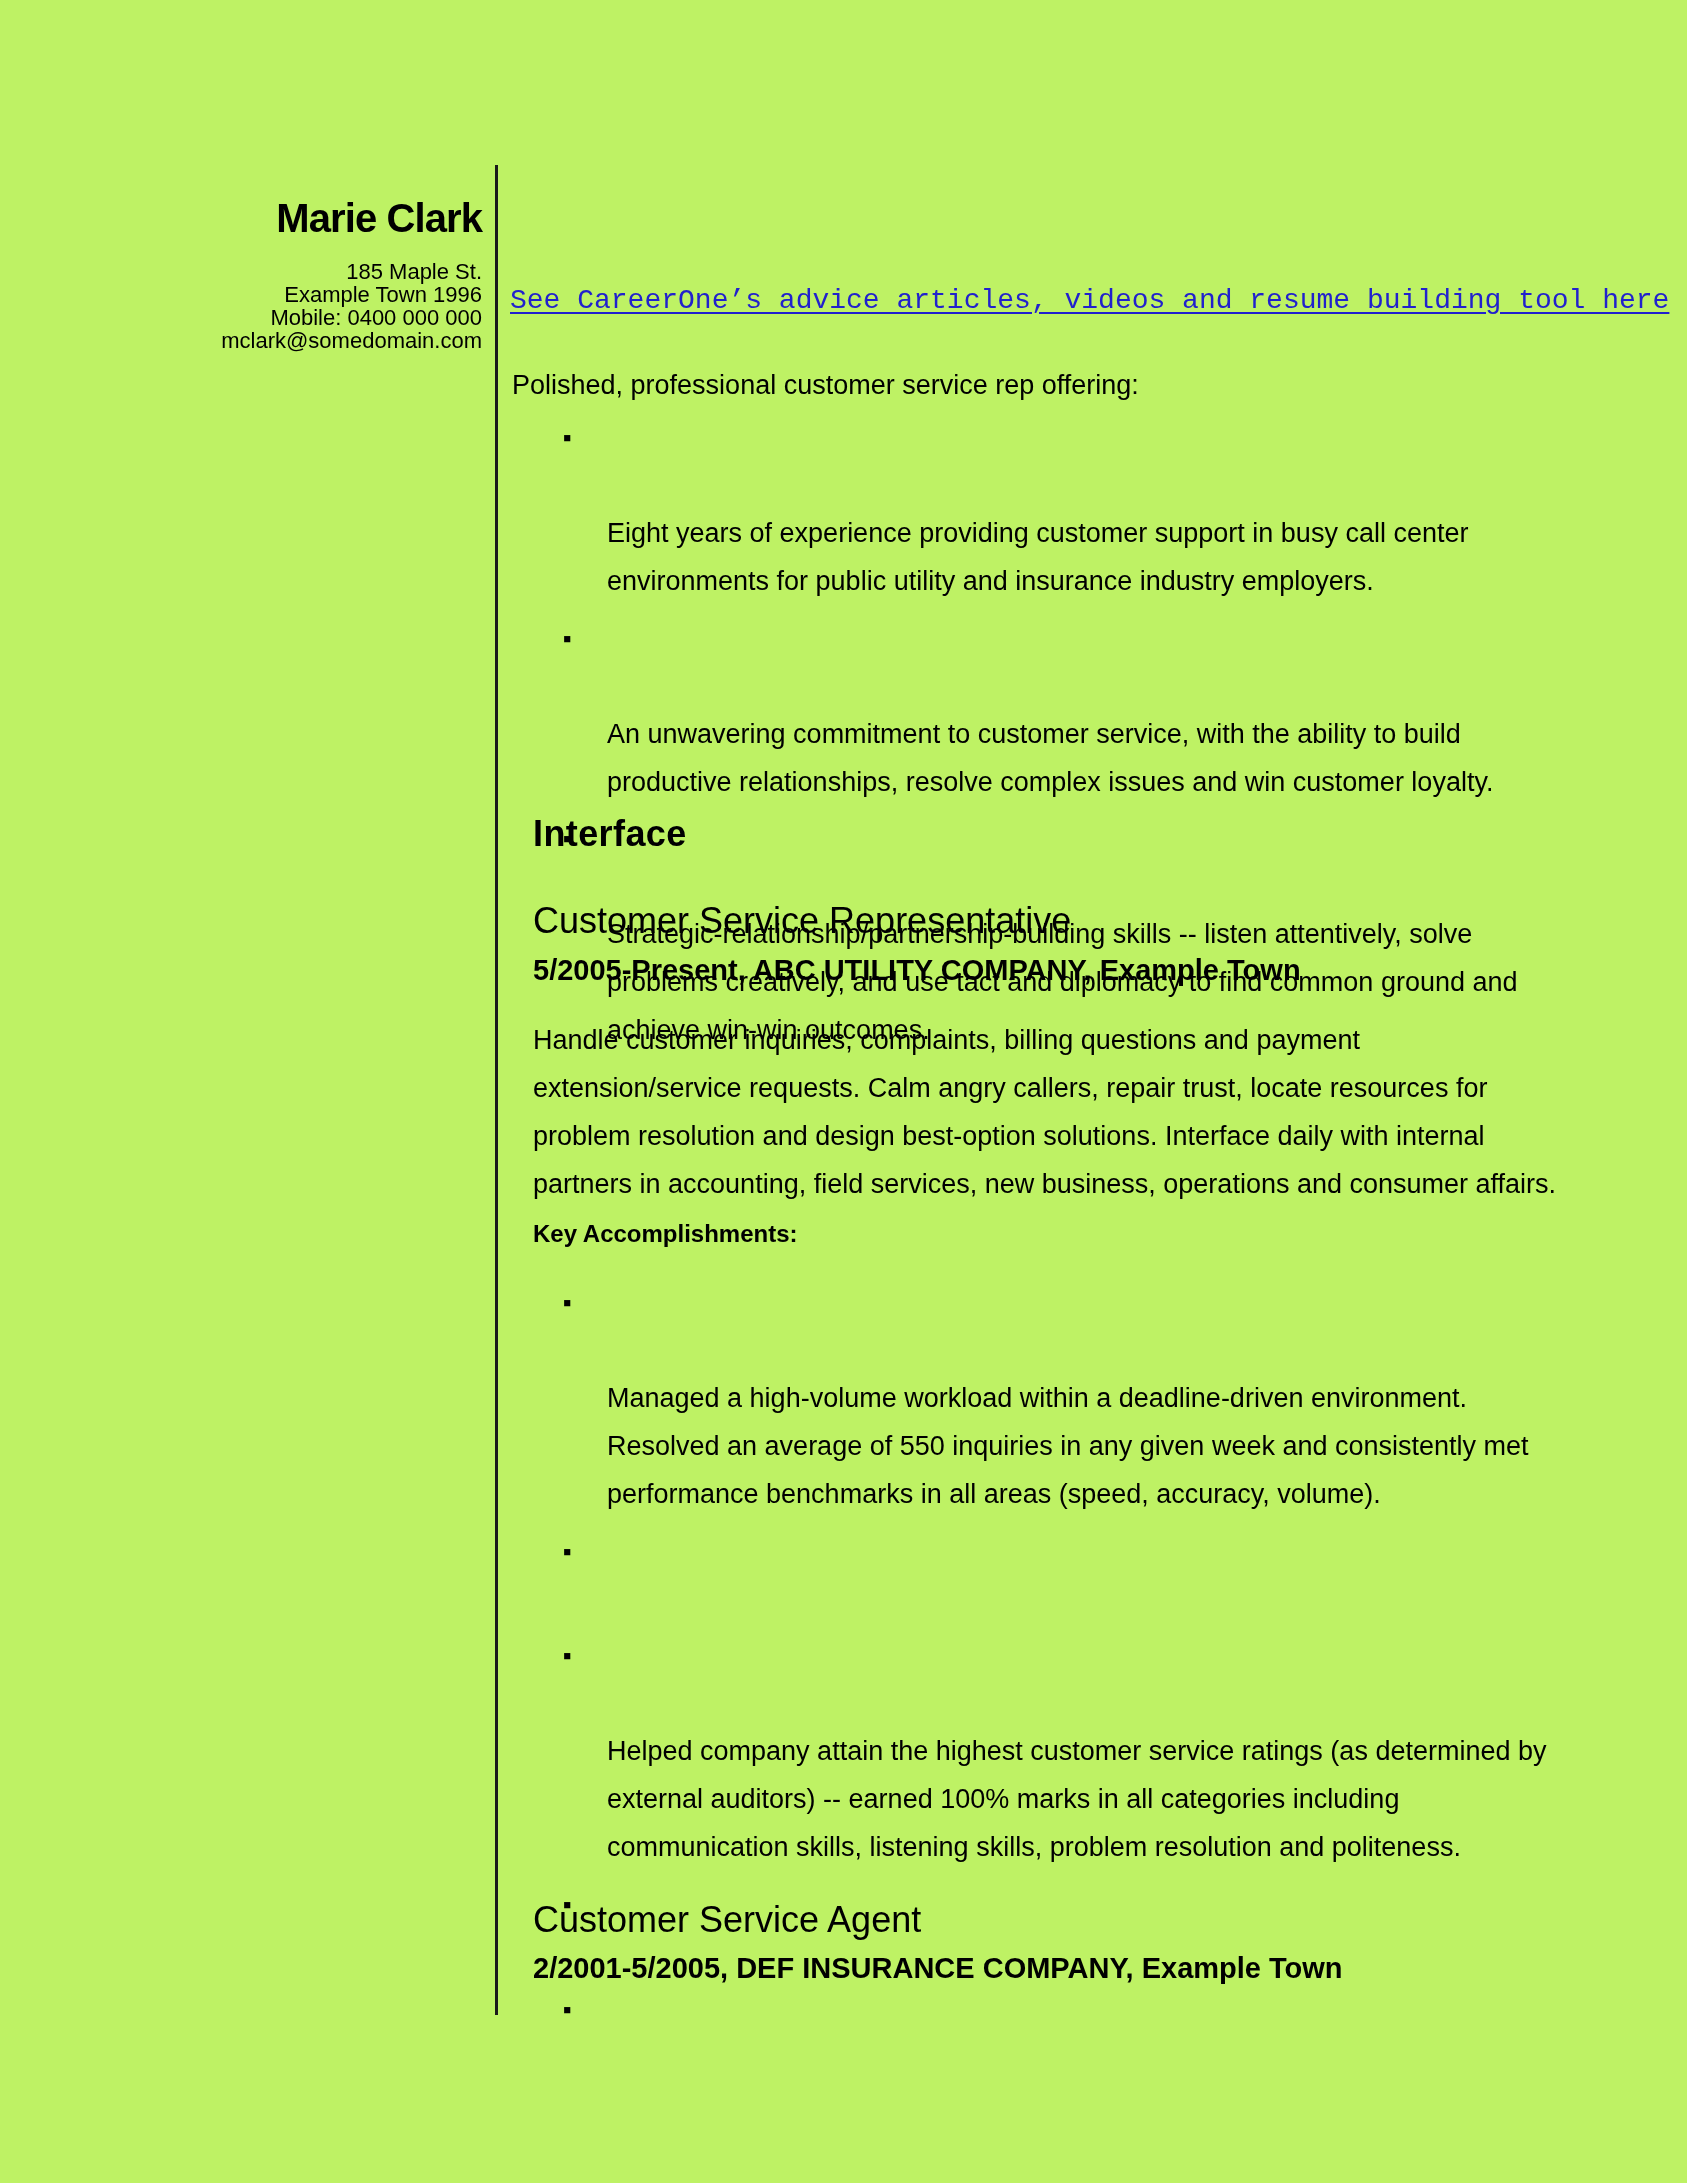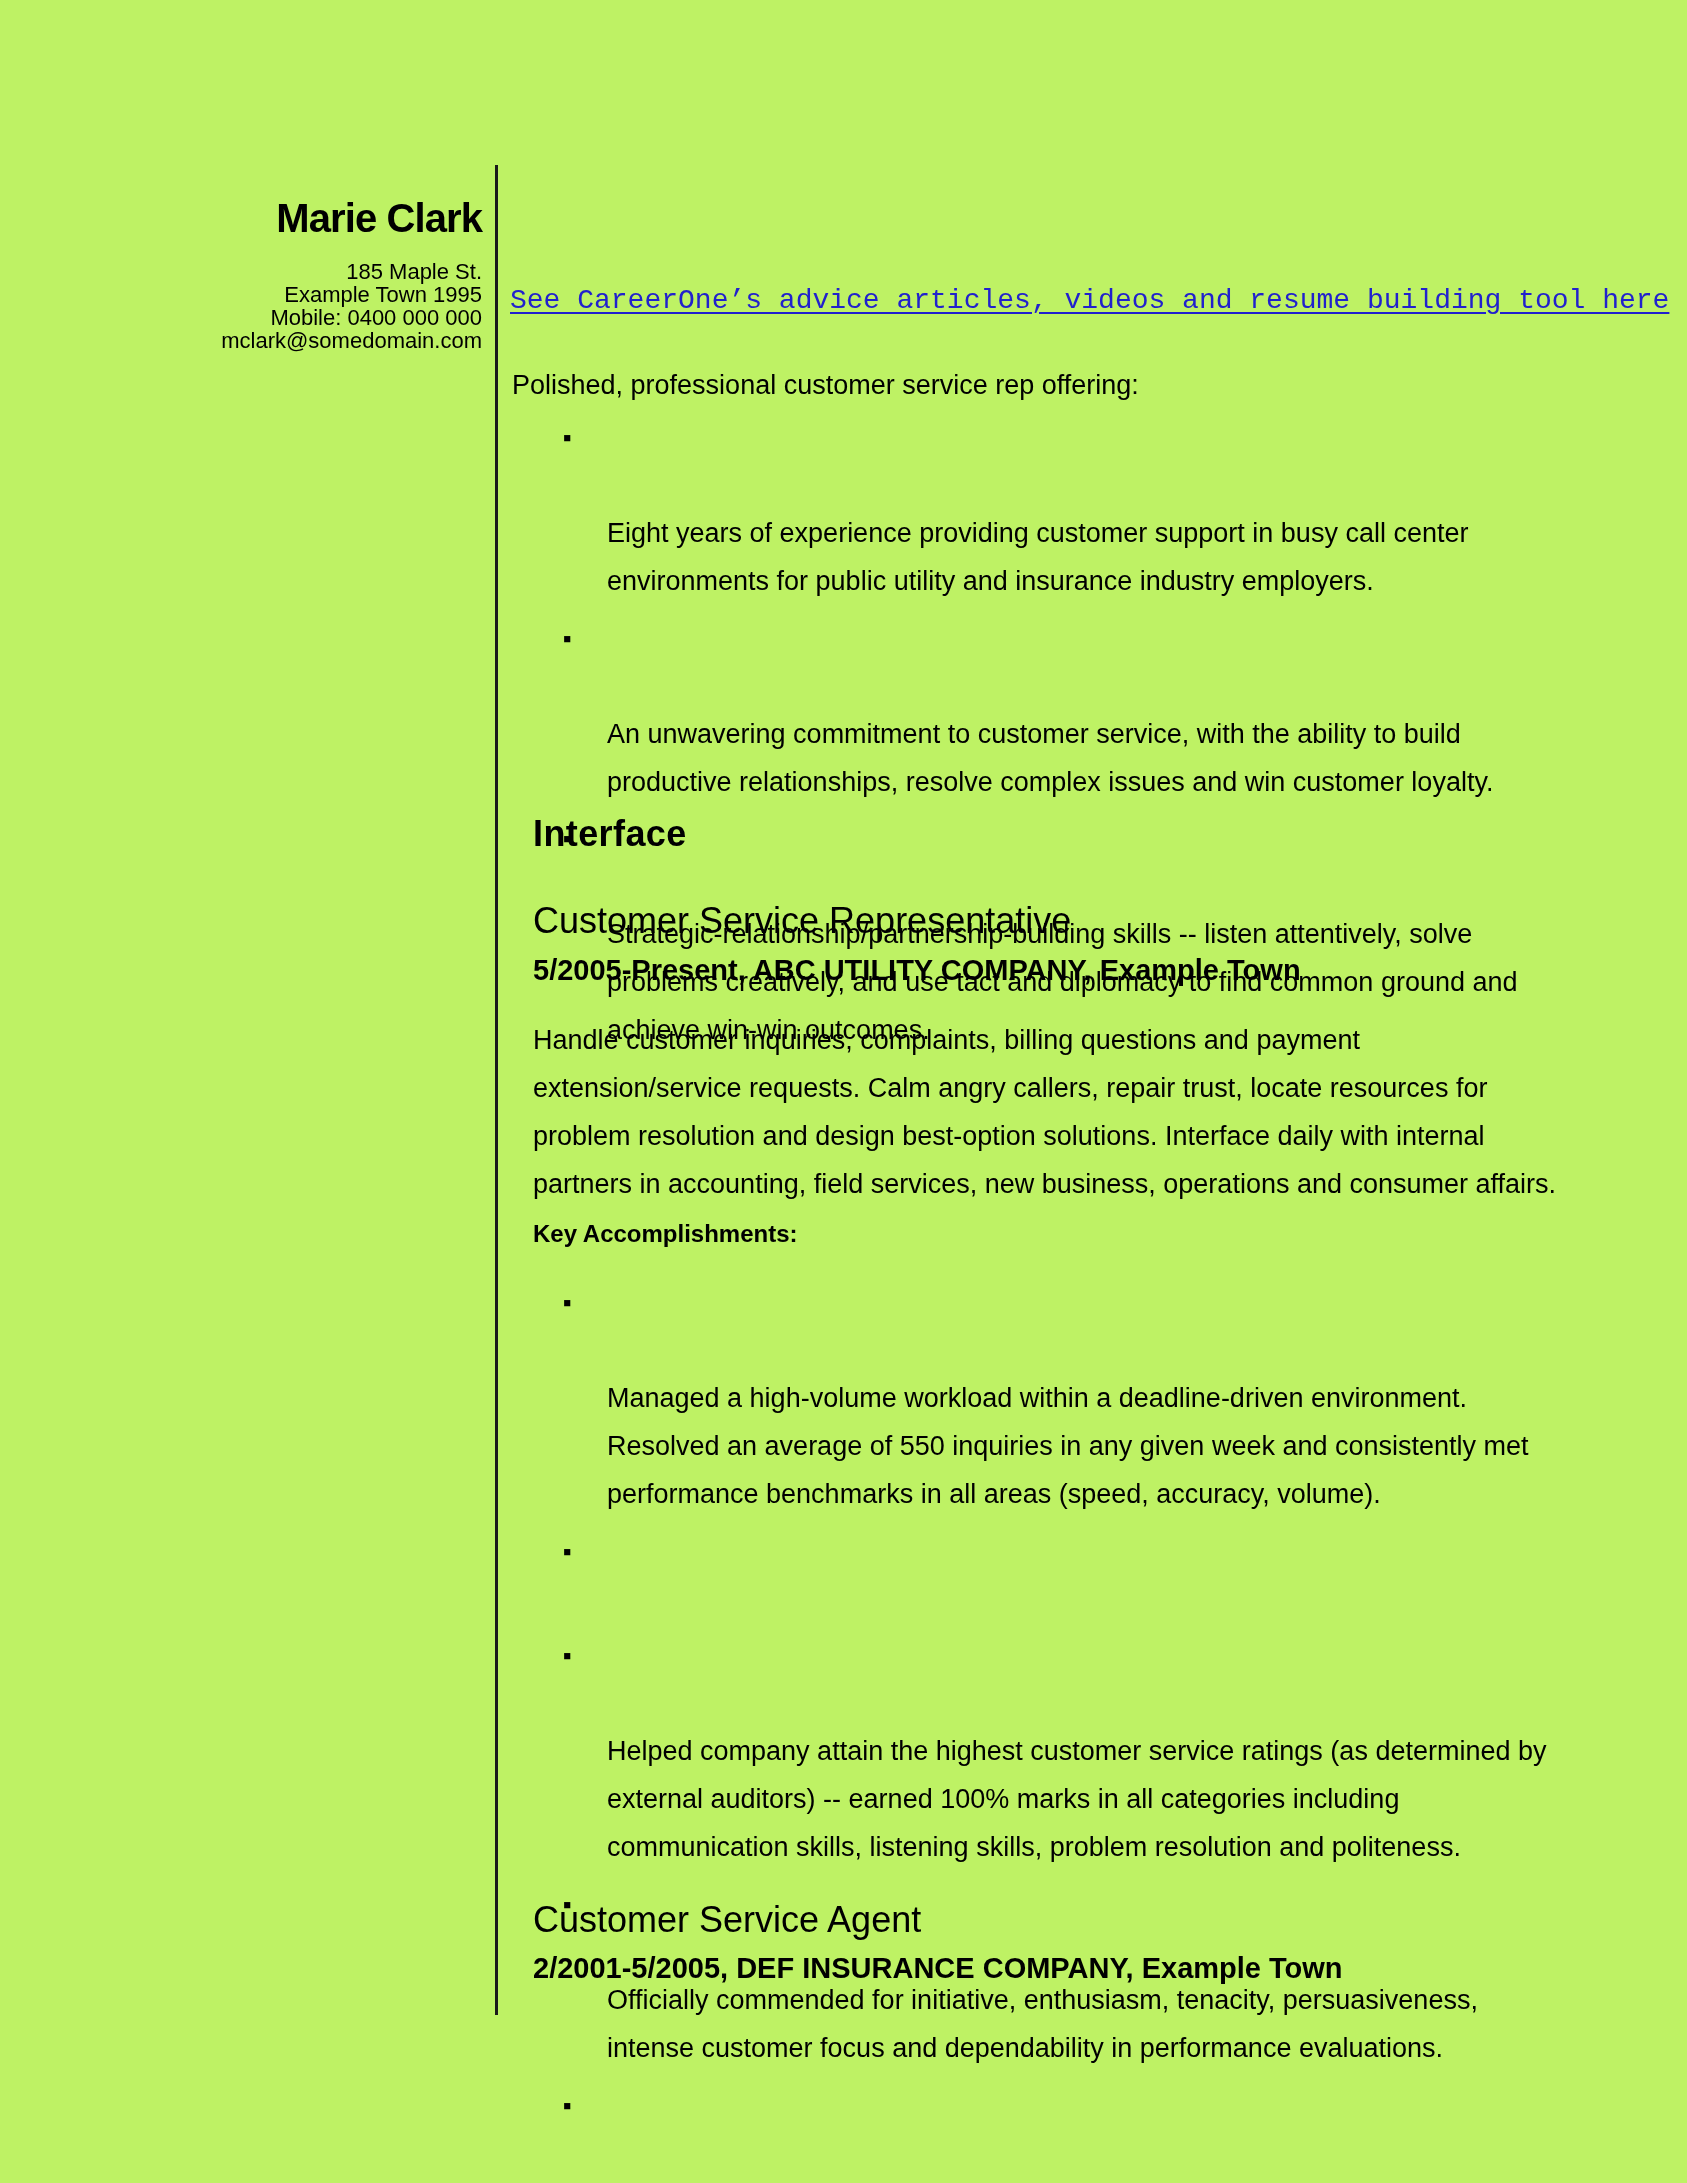--- a/index.html
+++ b/index.html
@@ -143,21 +143,21 @@
 <body>
 
 <div class="page">
 
   <div class="divider"></div>
 
   <div class="sidebar">
     <div class="name">Marie Clark</div>
     <div class="contact">
       <div>185 Maple St.</div>
-      <div>Example Town 1995</div>
+      <div>Example Town 1996</div>
       <div>Mobile: 0400 000 000</div>
       <div>mclark@somedomain.com</div>
     </div>
   </div>
 
 
   <a class="advice-link">See CareerOne’s advice articles, videos and resume building tool here</a>
 
   <div class="intro">Polished, professional customer service rep offering:</div>
 
@@ -202,22 +202,20 @@
       <span class="blt">▪</span>
     </li>
     <li>
       <span class="blt">▪</span>
       <span>Helped company attain the highest customer service ratings (as determined by
 external auditors) -- earned 100% marks in all categories including
 communication skills, listening skills, problem resolution and politeness.</span>
     </li>
     <li>
       <span class="blt">▪</span>
-      <span>Officially commended for initiative, enthusiasm, tenacity, persuasiveness,
-intense customer focus and dependability in performance evaluations.</span>
     </li>
     <li>
       <span class="blt">▪</span>
       
     </li>
   </ul>
 
   <div class="job-title job2-title">Customer Service Agent</div>
   <div class="job-meta job2-meta">2/2001-5/2005, DEF INSURANCE COMPANY, Example Town</div>
 

